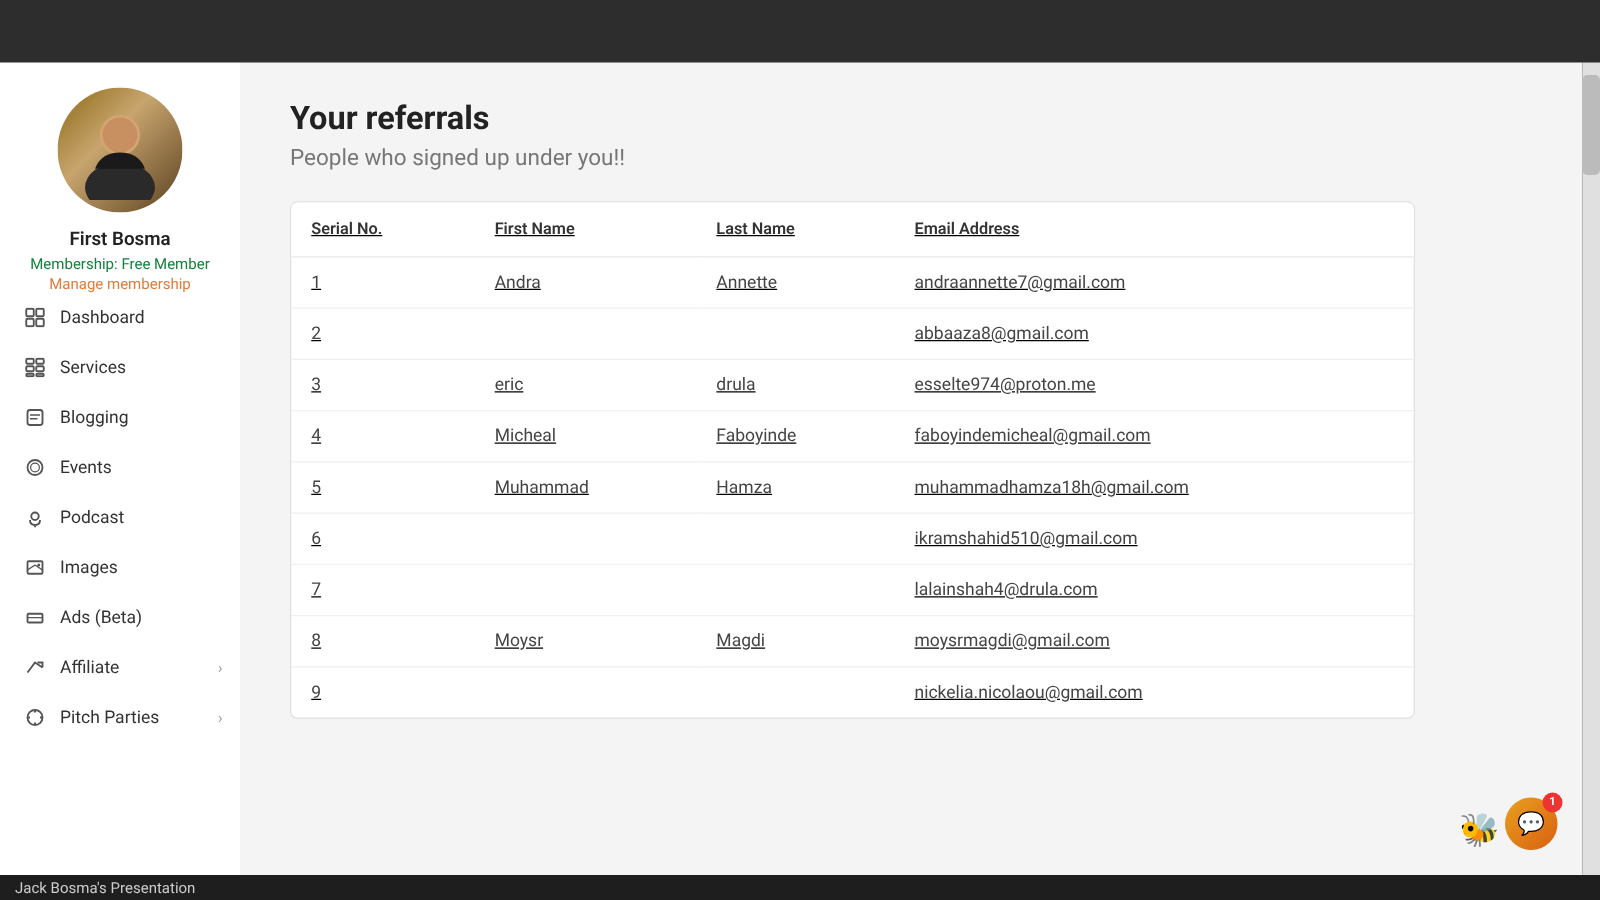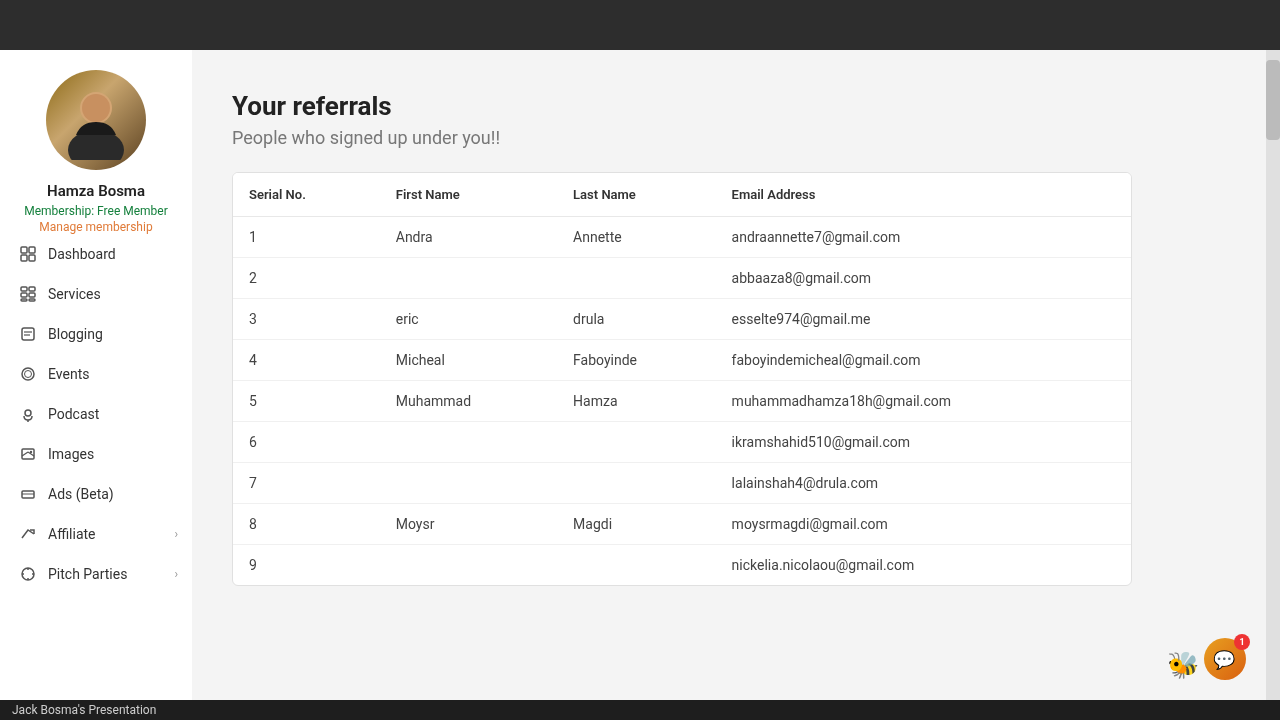--- a/index.html
+++ b/index.html
@@ -101,34 +101,34 @@
       background: #f4f4f4;
       padding: 30px 40px;
       min-height: 630px;
       position: relative;
     }
     .page-title {
       font-size: 26px;
       font-weight: 700;
       color: #222;
       margin-bottom: 6px;
-      margin-top: 11px;
     }
     .page-subtitle {
       font-size: 18px;
       color: #777;
       margin-bottom: 24px;
     }
     .referrals-table {
       background: #fff;
       border-radius: 6px;
       border: 1px solid #e0e0e0;
       overflow: hidden;
       width: 100%;
       max-width: 900px;
+      text-decoration: underline;
     }
     table {
       width: 100%;
       border-collapse: collapse;
     }
     thead tr {
       background: #fff;
     }
     thead th {
       text-align: left;
@@ -213,21 +213,21 @@
 
         <svg width="80" height="80" viewBox="0 0 80 80">
           <circle cx="40" cy="28" r="16" fill="#d4a574"></circle>
           <ellipse cx="40" cy="70" rx="28" ry="20" fill="#2a2a2a"></ellipse>
           <circle cx="40" cy="28" r="14" fill="#c89060"></circle>
           <path d="M20 55 Q25 42 40 42 Q55 42 60 55" fill="#1a1a1a"></path>
         </svg>
       </div>
     </div>
 
-    <div class="user-name">Hamza Bosma</div>
+    <div class="user-name">First Bosma</div>
     <div class="membership-line">
       <span>Membership:</span>
       <span>Free Member</span>
     </div>
     <a class="manage-membership">Manage membership</a>
 
     <nav class="sidebar-nav">
       <div class="sidebar-item">
         <span class="sidebar-icon">
           <svg width="16" height="16" viewBox="0 0 16 16" fill="none">
@@ -360,21 +360,21 @@
             <tr>
               <td>2</td>
               <td></td>
               <td></td>
               <td>abbaaza8@gmail.com</td>
             </tr>
             <tr>
               <td>3</td>
               <td>eric</td>
               <td>drula</td>
-              <td>esselte974@gmail.me</td>
+              <td>esselte974@proton.me</td>
             </tr>
             <tr>
               <td>4</td>
               <td>Micheal</td>
               <td>Faboyinde</td>
               <td>faboyindemicheal@gmail.com</td>
             </tr>
             <tr>
               <td>5</td>
               <td>Muhammad</td>

